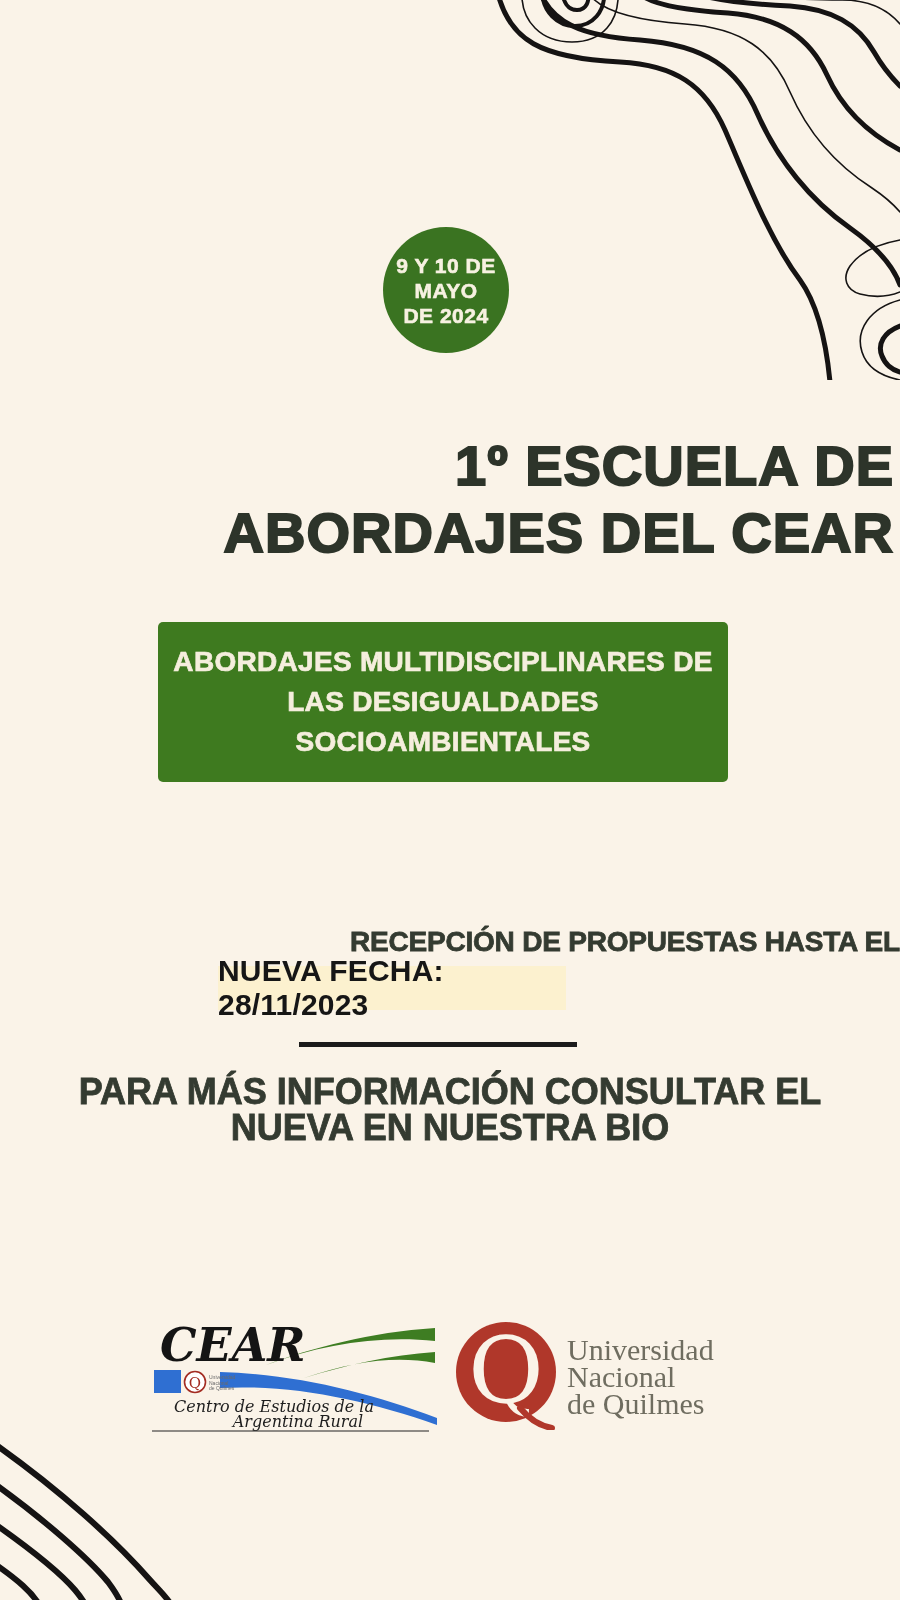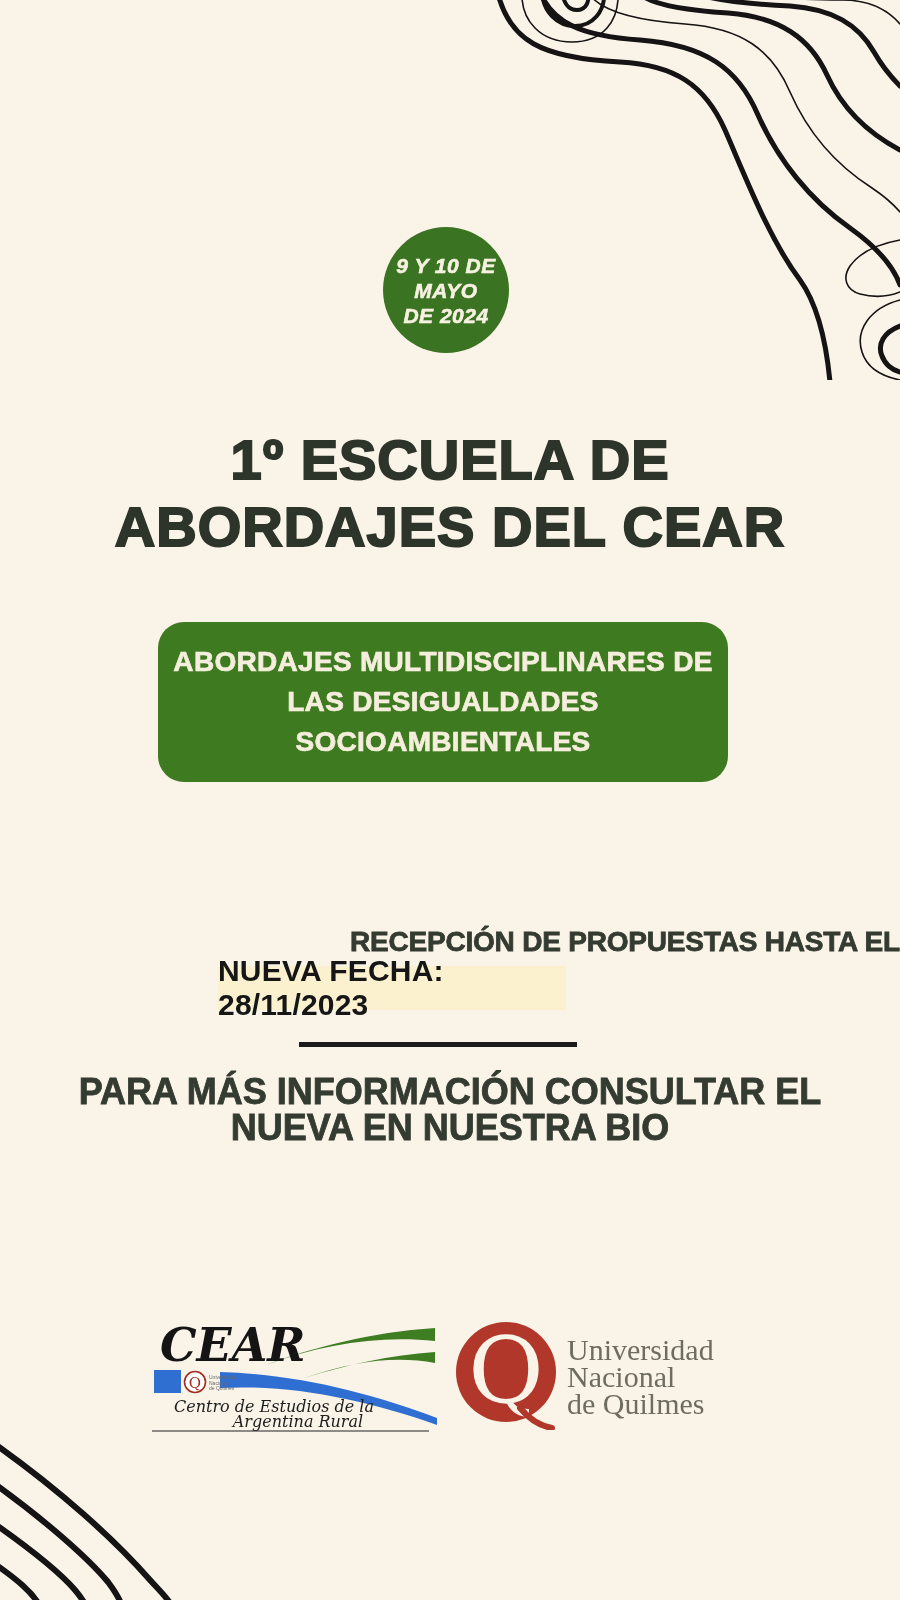--- a/index.html
+++ b/index.html
@@ -14,36 +14,36 @@
   .deco-tr{position:absolute;top:0;right:0;width:420px;height:380px;}
   .deco-bl{position:absolute;left:0;bottom:0;width:200px;height:180px;}
   .deco-tr path,.deco-bl path{fill:none;stroke:#151313;stroke-linecap:round;}
 
   
   .badge{
     position:absolute;left:383px;top:227px;width:126px;height:126px;
     background:#3a7321;border-radius:50%;
     display:flex;flex-direction:column;align-items:center;justify-content:center;
     color:#f7f1e1;font-weight:bold;font-size:21px;line-height:25px;
-    letter-spacing:.5px;text-align:center;font-style:italic;
+    letter-spacing:.5px;text-align:center;
     -webkit-text-stroke:.6px #f7f1e1;
   }
 
   
   .title{
-    position:absolute;left:0;right:0;top:426px;margin:0;
-    text-align:center;color:#2d342a;font-weight:bold;
+    position:absolute;left:0;right:0;top:426px;margin:6px;
+    text-align:right;color:#2d342a;font-weight:bold;
     font-size:56px;line-height:67px;letter-spacing:1px;
     -webkit-text-stroke:2px #2d342a;
   }
 
   
   .topic-box{
     position:absolute;left:158px;top:622px;width:570px;height:160px;
-    background:#3e7a1f;border-radius:26px;
+    background:#3e7a1f;border-radius:5px;
     display:flex;flex-direction:column;align-items:center;justify-content:center;
     color:#f5eedd;font-weight:bold;font-size:28px;line-height:40px;
     letter-spacing:.3px;text-align:center;
     -webkit-text-stroke:.7px #f5eedd;
   }
 
   .reception-heading{
     position:absolute;left:0;right:0;top:926px;text-align:right;
     color:#343b31;font-weight:bold;font-size:28px;letter-spacing:-.2px;
     -webkit-text-stroke:.8px #343b31;

